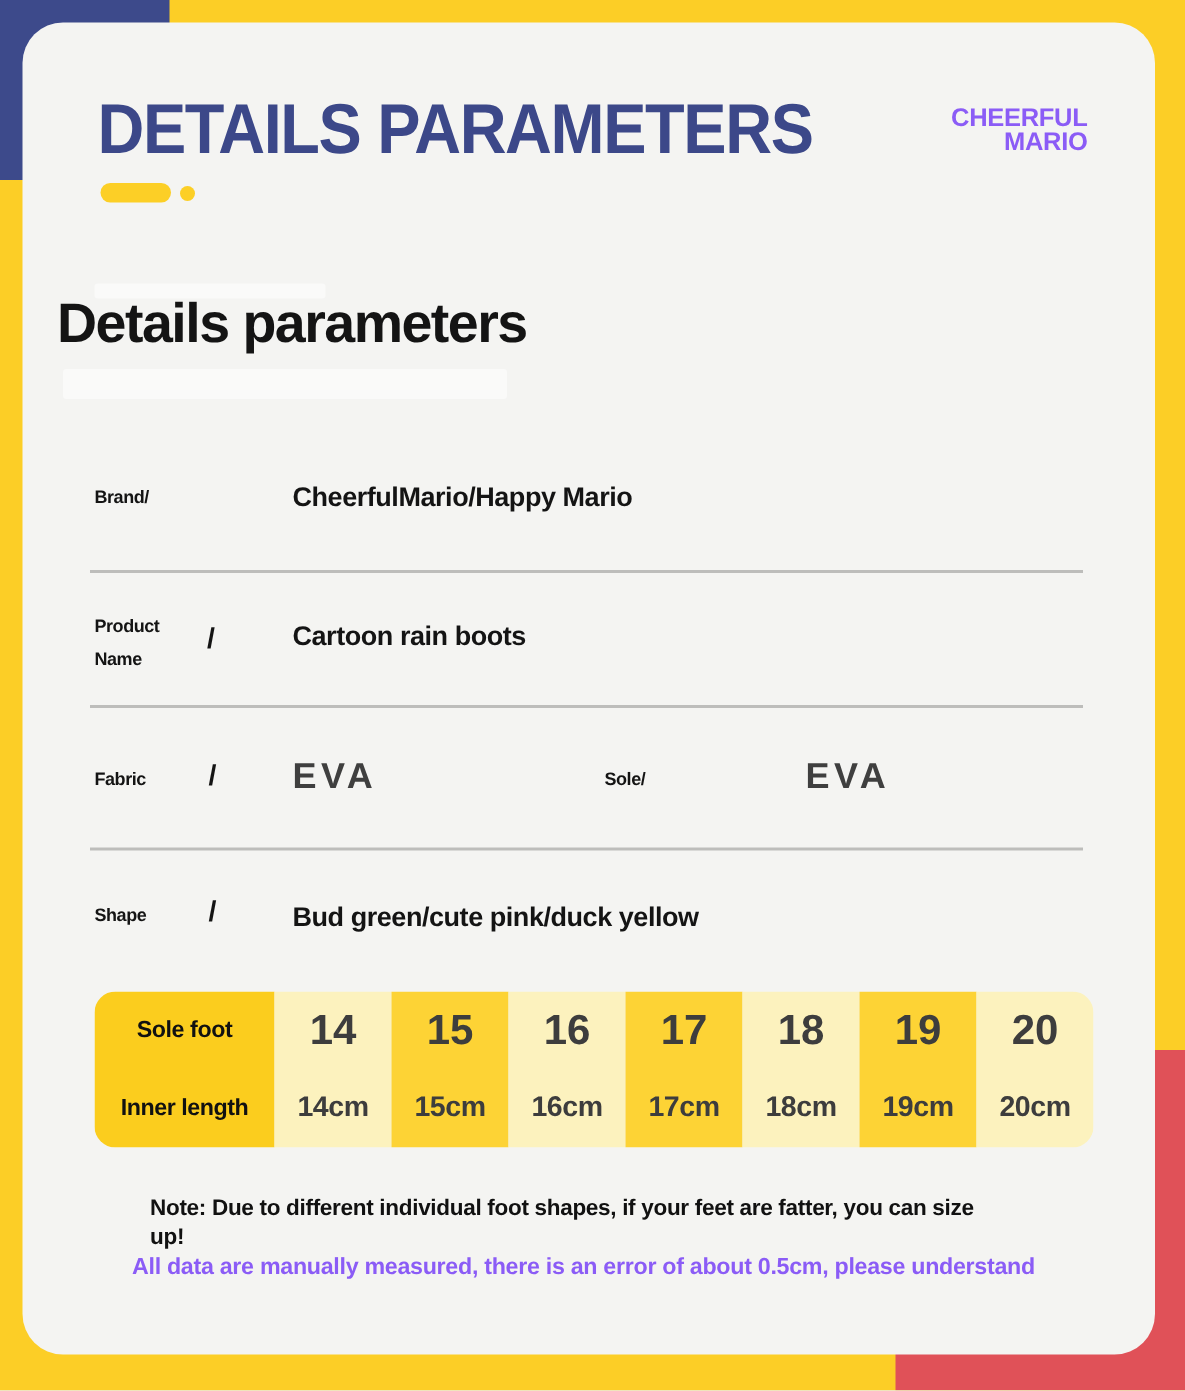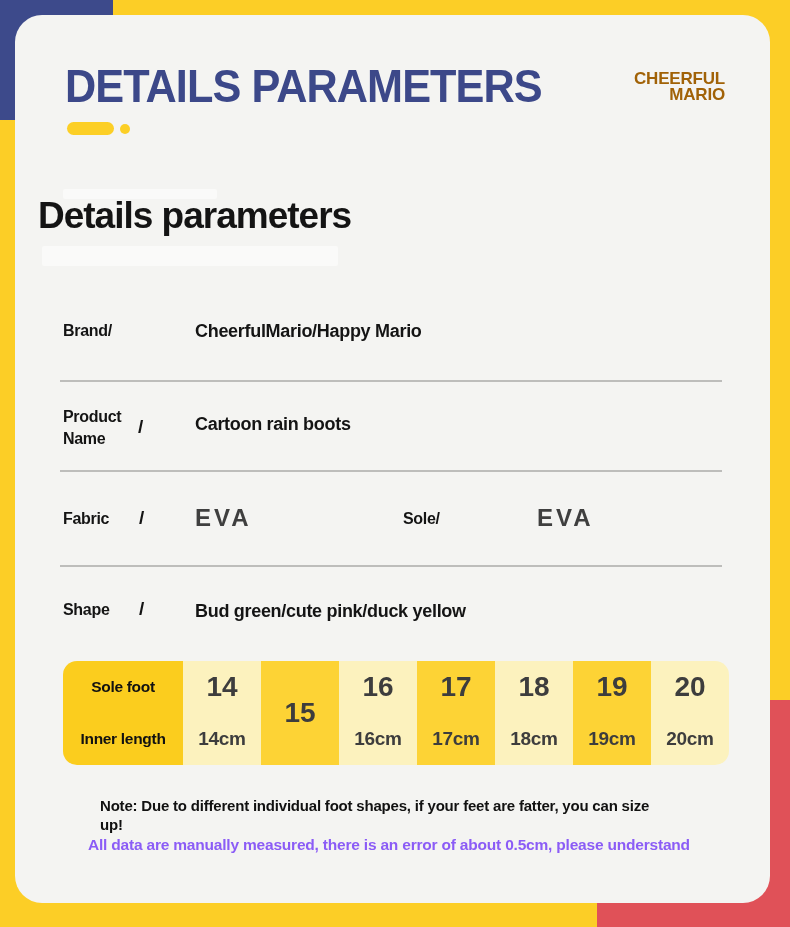--- a/index.html
+++ b/index.html
@@ -13,35 +13,35 @@
   .corner-navy{left:0;top:0;width:113px;height:120px;background:#3D4A8B;}
   .corner-red{left:597px;top:700px;width:193px;height:227px;background:#E05158;}
   
   .card{left:15px;top:15px;width:755px;height:888px;background:#F4F4F2;border-radius:27px;}
   
   .main-title{
     left:65px;top:62px;color:#3C4889;font-weight:700;font-size:47px;line-height:48px;
     letter-spacing:-1px;transform:scaleX(0.92);transform-origin:left;white-space:nowrap;
   }
   .brand-logo{
-    left:545px;top:71px;width:180px;text-align:right;color:#a16207;
+    left:545px;top:71px;width:180px;text-align:right;color:#8b5cf6;
     font-weight:700;font-size:17px;line-height:16px;letter-spacing:-0.2px;
   }
   .accent-dash{left:67px;top:122px;width:47px;height:13px;border-radius:7px;background:#FCCF26;}
   .accent-dot{left:120px;top:124px;width:10px;height:10px;border-radius:50%;background:#FCCF26;}
   
   .ghost{background:rgba(255,255,255,0.5);border-radius:2px;}
   .ghost-1{left:63px;top:189px;width:154px;height:10px;}
   .ghost-2{left:42px;top:246px;width:296px;height:20px;}
   .section-heading{
     left:38px;top:194px;color:#141414;font-weight:700;font-size:37px;line-height:44px;
     letter-spacing:-1px;white-space:nowrap;
   }
   
-  .spec-label{color:#141414;font-weight:700;font-size:16px;line-height:22px;letter-spacing:-0.3px;white-space:nowrap;}
+  .spec-label{color:#141414;font-weight:700;font-size:12px;line-height:22px;letter-spacing:-0.3px;white-space:nowrap;}
   .spec-slash{color:#141414;font-weight:700;font-size:19px;line-height:22px;}
   .spec-value{color:#141414;font-weight:700;font-size:18px;line-height:22px;letter-spacing:-0.3px;white-space:nowrap;}
   .spec-value-big{color:#3F3F3F;font-weight:700;font-size:24px;line-height:26px;letter-spacing:3px;white-space:nowrap;text-align:right;}
   .divider{left:60px;width:662px;height:2px;background:#BDBDBB;}
   
   .size-table{
     left:63px;top:661px;width:666px;height:104px;border-radius:14px;overflow:hidden;
     display:flex;flex-direction:row;
   }
   .st-col{display:flex;flex-direction:column;}
@@ -109,20 +109,21 @@
       <div class="st-col st-col-label">
         <div class="st-cell st-label-text">Sole foot</div>
         <div class="st-cell st-label-text">Inner length</div>
       </div>
       <div class="st-col st-col-data tone-light">
         <div class="st-cell st-code">14</div>
         <div class="st-cell st-length">14cm</div>
       </div>
       <div class="st-col st-col-data tone-bright">
         <div class="st-cell st-code">15</div>
+        <div class="st-cell st-length">15cm</div>
       </div>
       <div class="st-col st-col-data tone-light">
         <div class="st-cell st-code">16</div>
         <div class="st-cell st-length">16cm</div>
       </div>
       <div class="st-col st-col-data tone-bright">
         <div class="st-cell st-code">17</div>
         <div class="st-cell st-length">17cm</div>
       </div>
       <div class="st-col st-col-data tone-light">

